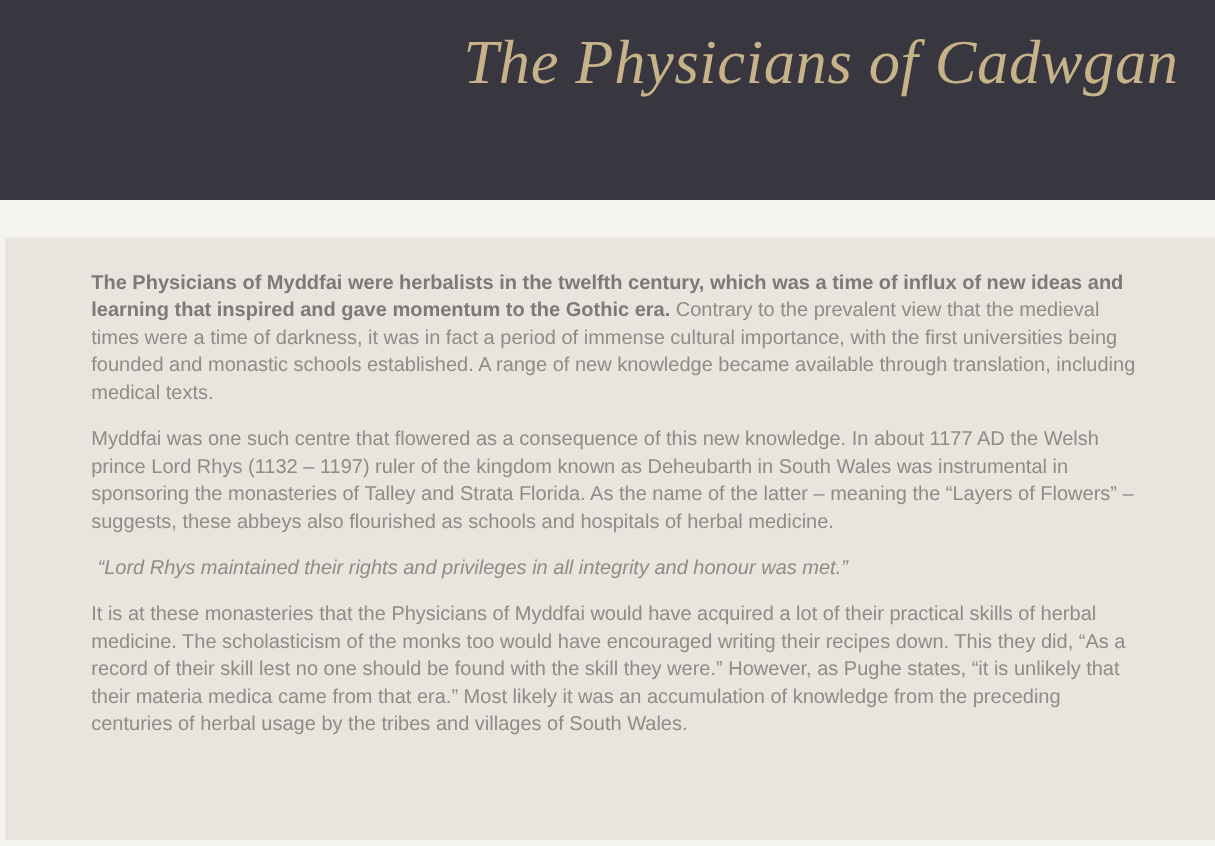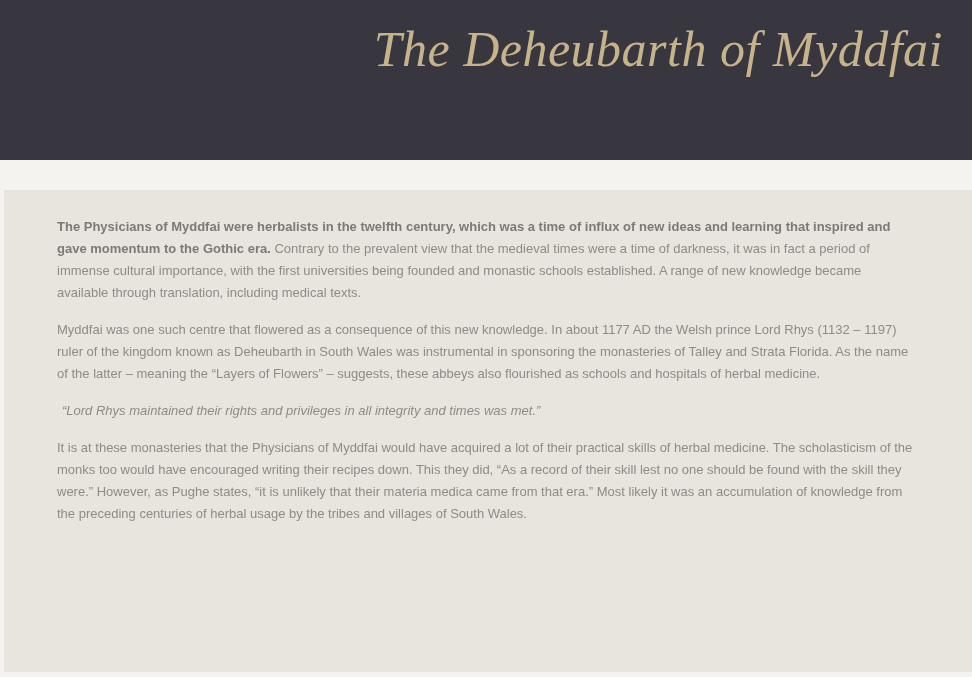--- a/index.html
+++ b/index.html
@@ -43,51 +43,51 @@
   }
   .content {
     margin-left: 4px;
     height: 482px;
     box-sizing: border-box;
     background: #e8e4de;
     padding: 26px 56px 0 53px;
     overflow: hidden;
   }
   .para {
-    margin: 0 0 15px 0;
-    font-size: 13px;
+    margin: 0 0 15px 16px;
+    font-size: 16px;
     line-height: 22px;
     color: #8f8b85;
   }
   .para strong {
     font-weight: 700;
     color: #7d7974;
   }
   .quote {
     font-style: italic;
     padding-left: 5px;
   }
 </style>
 </head>
 <body>
 
 <div class="page">
 
   <header class="hero">
-    <h1 class="hero-title">The Deheubarth of Myddfai</h1>
+    <h1 class="hero-title">The Physicians of Cadwgan</h1>
   </header>
 
   <div class="band"></div>
 
   <main class="content">
 
     <p class="para"><strong>The Physicians of Myddfai were herbalists in the twelfth century, which was a time of influx of new ideas and learning that inspired and gave momentum to the Gothic era.</strong><span> Contrary to the prevalent view that the medieval times were a time of darkness, it was in fact a period of immense cultural importance, with the first universities being founded and monastic schools established. A range of new knowledge became available through translation, including medical texts.</span></p>
 
     <p class="para">Myddfai was one such centre that flowered as a consequence of this new knowledge. In about 1177 AD the Welsh prince Lord Rhys (1132 – 1197) ruler of the kingdom known as Deheubarth in South Wales was instrumental in sponsoring the monasteries of Talley and Strata Florida. As the name of the latter – meaning the “Layers of Flowers” – suggests, these abbeys also flourished as schools and hospitals of herbal medicine.</p>
 
 
-    <p class="para quote">“Lord Rhys maintained their rights and privileges in all integrity and times was met.”</p>
+    <p class="para quote">“Lord Rhys maintained their rights and privileges in all integrity and honour was met.”</p>
 
     <p class="para">It is at these monasteries that the Physicians of Myddfai would have acquired a lot of their practical skills of herbal medicine. The scholasticism of the monks too would have encouraged writing their recipes down. This they did, “As a record of their skill lest no one should be found with the skill they were.” However, as Pughe states, “it is unlikely that their materia medica came from that era.” Most likely it was an accumulation of knowledge from the preceding centuries of herbal usage by the tribes and villages of South Wales.</p>
 
   </main>
 
 </div>
 
 </body></html>

